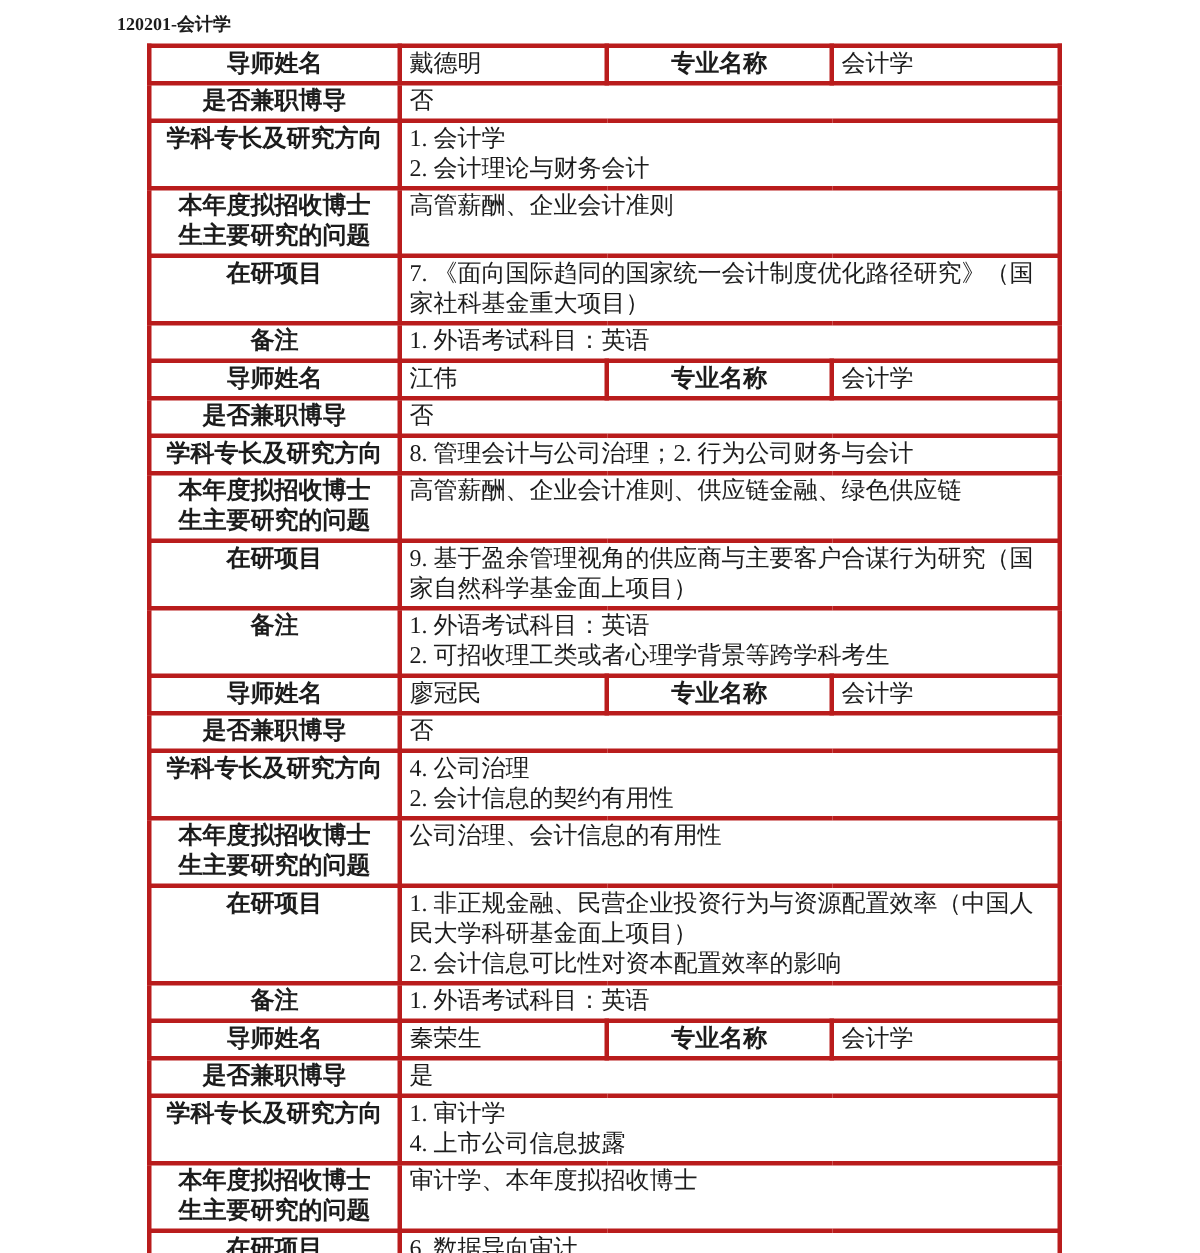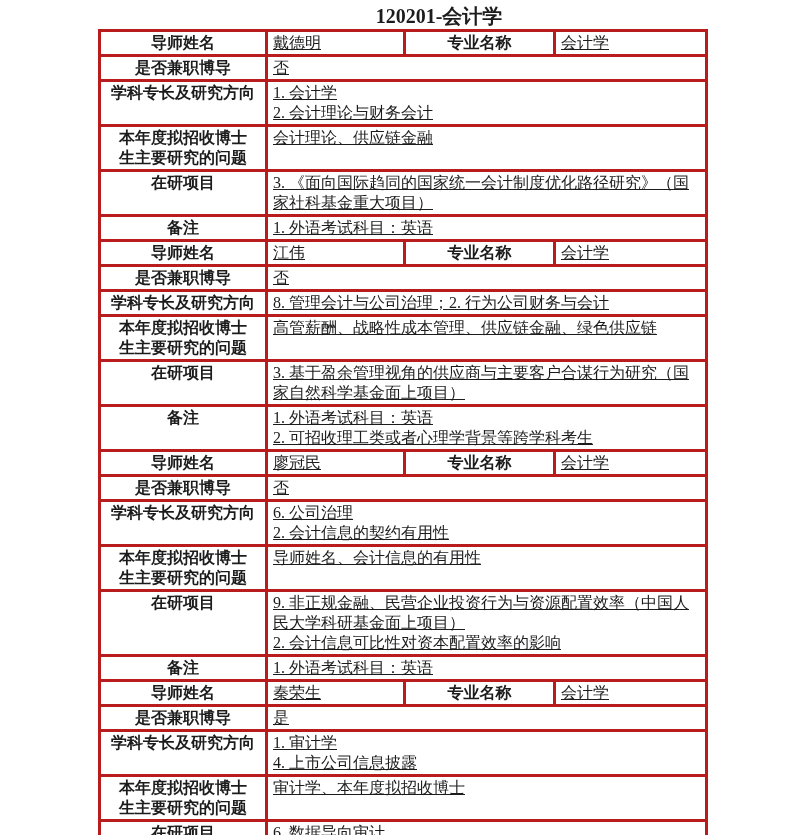--- a/index.html
+++ b/index.html
@@ -9,25 +9,24 @@
     width: 800px;
     min-height: 835px;
     font-family: "Liberation Serif", "DejaVu Serif", serif;
     color: #1c1c1c;
   }
   .page {
     padding-top: 5px;
   }
   .doc-title {
     margin-left: 78px;
-    font-size: 20px;
+    font-size: 12px;
     font-weight: bold;
     line-height: 22px;
     margin-bottom: 2px;
-    text-align: center;
   }
   table.sup-table {
     border-collapse: collapse;
     table-layout: fixed;
     margin-left: 98px;
     width: 607px;
   }
   table.sup-table td {
     border: 3px solid #b91c1c;
     font-size: 16px;
@@ -38,21 +37,20 @@
     word-break: break-all;
     overflow: hidden;
   }
   table.sup-table td.label {
     font-weight: bold;
     text-align: center;
     padding: 1px 2px;
   }
   table.sup-table td.value {
     text-align: left;
-    text-decoration: underline;
   }
 </style>
 </head>
 <body>
 
 <div class="page">
   <div class="doc-title">120201-会计学</div>
 
   <table class="sup-table">
     <colgroup>
@@ -74,25 +72,25 @@
         <td class="value" colspan="3">否</td>
       </tr>
       <tr>
         <td class="label">学科专长及研究方向</td>
         <td class="value" colspan="3">1. 会计学
 2. 会计理论与财务会计</td>
       </tr>
       <tr>
         <td class="label">本年度拟招收博士
 生主要研究的问题</td>
-        <td class="value" colspan="3">会计理论、供应链金融</td>
+        <td class="value" colspan="3">高管薪酬、企业会计准则</td>
       </tr>
       <tr>
         <td class="label">在研项目</td>
-        <td class="value" colspan="3">3. 《面向国际趋同的国家统一会计制度优化路径研究》（国家社科基金重大项目）</td>
+        <td class="value" colspan="3">7. 《面向国际趋同的国家统一会计制度优化路径研究》（国家社科基金重大项目）</td>
       </tr>
       <tr>
         <td class="label">备注</td>
         <td class="value" colspan="3">1. 外语考试科目：英语</td>
       </tr>
 
       <tr>
         <td class="label">导师姓名</td>
         <td class="value">江伟</td>
         <td class="label">专业名称</td>
@@ -102,55 +100,55 @@
         <td class="label">是否兼职博导</td>
         <td class="value" colspan="3">否</td>
       </tr>
       <tr>
         <td class="label">学科专长及研究方向</td>
         <td class="value" colspan="3">8. 管理会计与公司治理；2. 行为公司财务与会计</td>
       </tr>
       <tr>
         <td class="label">本年度拟招收博士
 生主要研究的问题</td>
-        <td class="value" colspan="3">高管薪酬、战略性成本管理、供应链金融、绿色供应链</td>
+        <td class="value" colspan="3">高管薪酬、企业会计准则、供应链金融、绿色供应链</td>
       </tr>
       <tr>
         <td class="label">在研项目</td>
-        <td class="value" colspan="3">3. 基于盈余管理视角的供应商与主要客户合谋行为研究（国家自然科学基金面上项目）</td>
+        <td class="value" colspan="3">9. 基于盈余管理视角的供应商与主要客户合谋行为研究（国家自然科学基金面上项目）</td>
       </tr>
       <tr>
         <td class="label">备注</td>
         <td class="value" colspan="3">1. 外语考试科目：英语
 2. 可招收理工类或者心理学背景等跨学科考生</td>
       </tr>
 
       <tr>
         <td class="label">导师姓名</td>
         <td class="value">廖冠民</td>
         <td class="label">专业名称</td>
         <td class="value">会计学</td>
       </tr>
       <tr>
         <td class="label">是否兼职博导</td>
         <td class="value" colspan="3">否</td>
       </tr>
       <tr>
         <td class="label">学科专长及研究方向</td>
-        <td class="value" colspan="3">6. 公司治理
+        <td class="value" colspan="3">4. 公司治理
 2. 会计信息的契约有用性</td>
       </tr>
       <tr>
         <td class="label">本年度拟招收博士
 生主要研究的问题</td>
-        <td class="value" colspan="3">导师姓名、会计信息的有用性</td>
+        <td class="value" colspan="3">公司治理、会计信息的有用性</td>
       </tr>
       <tr>
         <td class="label">在研项目</td>
-        <td class="value" colspan="3">9. 非正规金融、民营企业投资行为与资源配置效率（中国人民大学科研基金面上项目）
+        <td class="value" colspan="3">1. 非正规金融、民营企业投资行为与资源配置效率（中国人民大学科研基金面上项目）
 2. 会计信息可比性对资本配置效率的影响</td>
       </tr>
       <tr>
         <td class="label">备注</td>
         <td class="value" colspan="3">1. 外语考试科目：英语</td>
       </tr>
 
       <tr>
         <td class="label">导师姓名</td>
         <td class="value">秦荣生</td>

